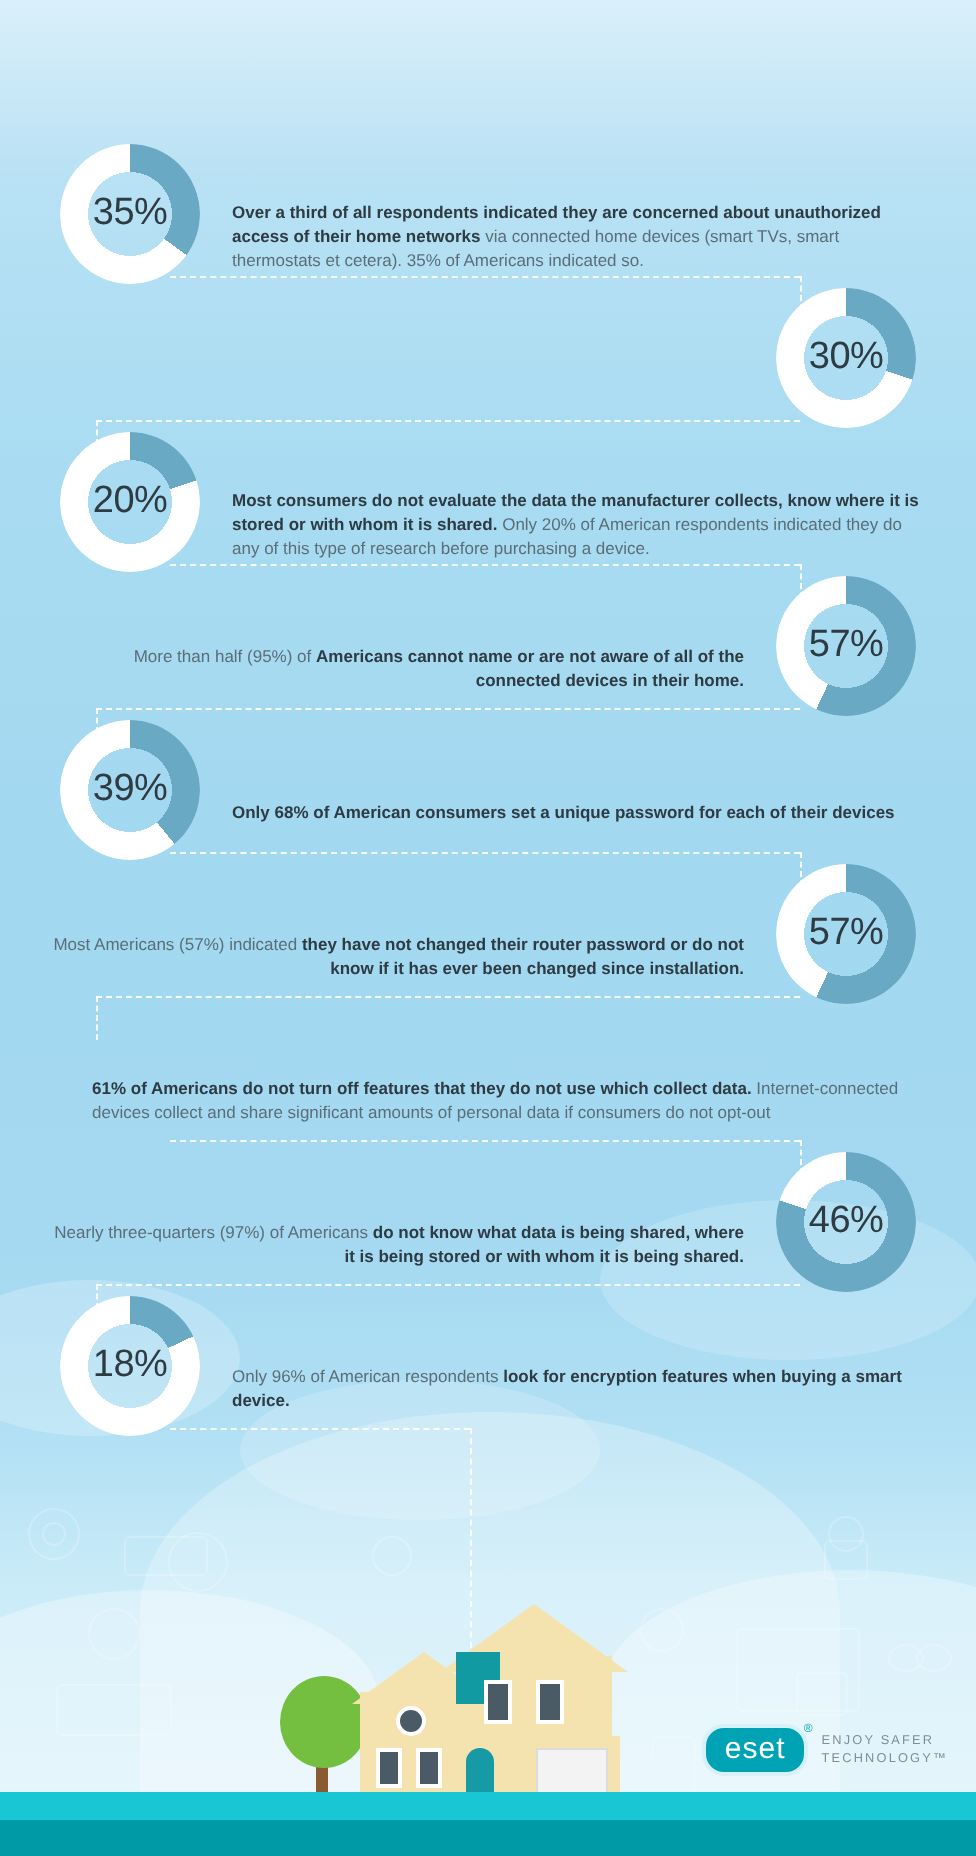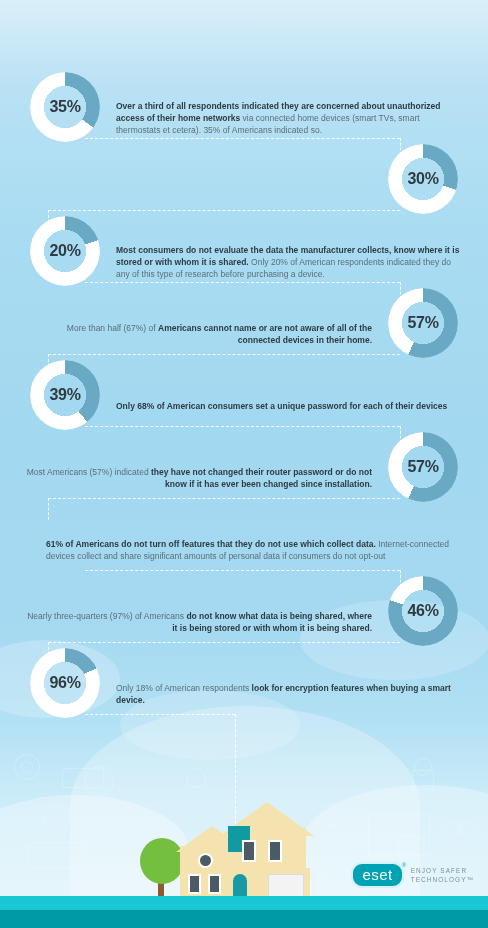--- a/index.html
+++ b/index.html
@@ -45,21 +45,21 @@
   .donut {
     position:relative; width:70px; height:70px; flex:0 0 70px;
     border-radius:50%;
   }
   .donut .ring {
     position:absolute; inset:0; border-radius:50%;
   }
   .donut .pct {
     position:absolute; inset:0;
     display:flex; align-items:center; justify-content:center;
-    font-size:16px; font-weight:bold; color:#2f3b42; letter-spacing:-.3px;
+    font-size:19px; font-weight:normal; color:#2f3b42; letter-spacing:-.3px;
   }
 
   .copy { flex:1 1 auto; font-size:8.5px; line-height:1.42; color:#5b6e78;margin-top:22px; }
   .stat.left  .copy { padding-left:16px; text-align:left; }
   .stat.right .copy { padding-right:16px; text-align:right; }
   .copy b { color:#2f3b42; font-weight:bold; }
 
   
   .conn { position:absolute; pointer-events:none; }
   .conn .h {
@@ -172,21 +172,21 @@
           <div class="ring" style="background: conic-gradient(rgb(106, 169, 196) 0deg, rgb(106, 169, 196) 72deg, rgb(255, 255, 255) 72deg, rgb(255, 255, 255) 360deg); mask-image: radial-gradient(circle, transparent 0px, transparent 21px, rgb(0, 0, 0) 21px);"></div>
           <div class="pct">20%</div>
         </div>
         <div class="copy"><b>Most consumers do not evaluate the data the manufacturer collects, know where it is stored or with whom it is shared.</b><span> Only 20% of American respondents indicated they do any of this type of research before purchasing a device.</span></div>
       </div>
       <div class="stat right" style="top: 288px;">
         <div class="donut">
           <div class="ring" style="background: conic-gradient(rgb(106, 169, 196) 0deg, rgb(106, 169, 196) 205.2deg, rgb(255, 255, 255) 205.2deg, rgb(255, 255, 255) 360deg); mask-image: radial-gradient(circle, transparent 0px, transparent 21px, rgb(0, 0, 0) 21px);"></div>
           <div class="pct">57%</div>
         </div>
-        <div class="copy"><span>More than half (67%) of </span><b>Americans cannot name or are not aware of all of the connected devices in their home.</b></div>
+        <div class="copy"><span>More than half (95%) of </span><b>Americans cannot name or are not aware of all of the connected devices in their home.</b></div>
       </div>
       <div class="stat left" style="top: 360px;">
         <div class="donut">
           <div class="ring" style="background: conic-gradient(rgb(106, 169, 196) 0deg, rgb(106, 169, 196) 140.4deg, rgb(255, 255, 255) 140.4deg, rgb(255, 255, 255) 360deg); mask-image: radial-gradient(circle, transparent 0px, transparent 21px, rgb(0, 0, 0) 21px);"></div>
           <div class="pct">39%</div>
         </div>
         <div class="copy"><b>Only 68% of American consumers set a unique password for each of their devices</b><span></span></div>
       </div>
       <div class="stat right" style="top: 432px;">
         <div class="donut">
@@ -201,23 +201,23 @@
       <div class="stat right" style="top: 576px;">
         <div class="donut">
           <div class="ring" style="background: conic-gradient(rgb(106, 169, 196) 0deg, rgb(106, 169, 196) 288deg, rgb(255, 255, 255) 288deg, rgb(255, 255, 255) 360deg); mask-image: radial-gradient(circle, transparent 0px, transparent 21px, rgb(0, 0, 0) 21px);"></div>
           <div class="pct">46%</div>
         </div>
         <div class="copy"><span>Nearly three-quarters (97%) of Americans </span><b>do not know what data is being shared, where it is being stored or with whom it is being shared.</b></div>
       </div>
       <div class="stat left" style="top: 648px;">
         <div class="donut">
           <div class="ring" style="background: conic-gradient(rgb(106, 169, 196) 0deg, rgb(106, 169, 196) 64.8deg, rgb(255, 255, 255) 64.8deg, rgb(255, 255, 255) 360deg); mask-image: radial-gradient(circle, transparent 0px, transparent 21px, rgb(0, 0, 0) 21px);"></div>
-          <div class="pct">96%</div>
-        </div>
-        <div class="copy"><span>Only 18% of American respondents </span><b>look for encryption features when buying a smart device.</b></div>
+          <div class="pct">18%</div>
+        </div>
+        <div class="copy"><span>Only 96% of American respondents </span><b>look for encryption features when buying a smart device.</b></div>
       </div>
     </div>
 
   <div class="scene">
 
     <div class="bigcloud" style="left:-40px; bottom:18px; width:230px; height:115px;"></div>
     <div class="bigcloud" style="left:300px; bottom:18px; width:250px; height:125px; opacity:.3;"></div>
     <div class="dome"></div>
 
     <div class="ghostcircle" style="left:14px; bottom:148px; width:26px; height:26px;"></div>

